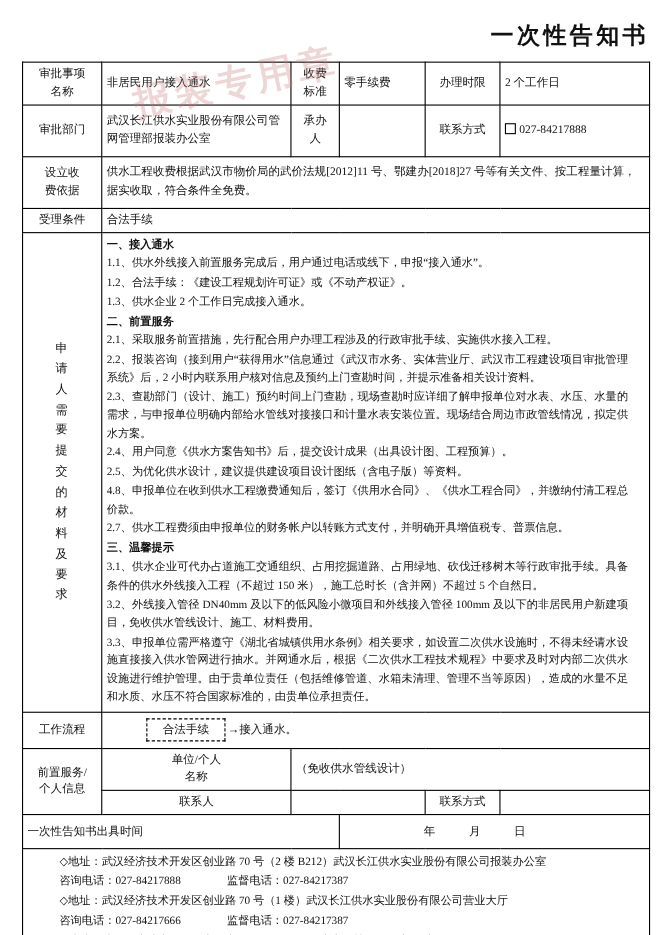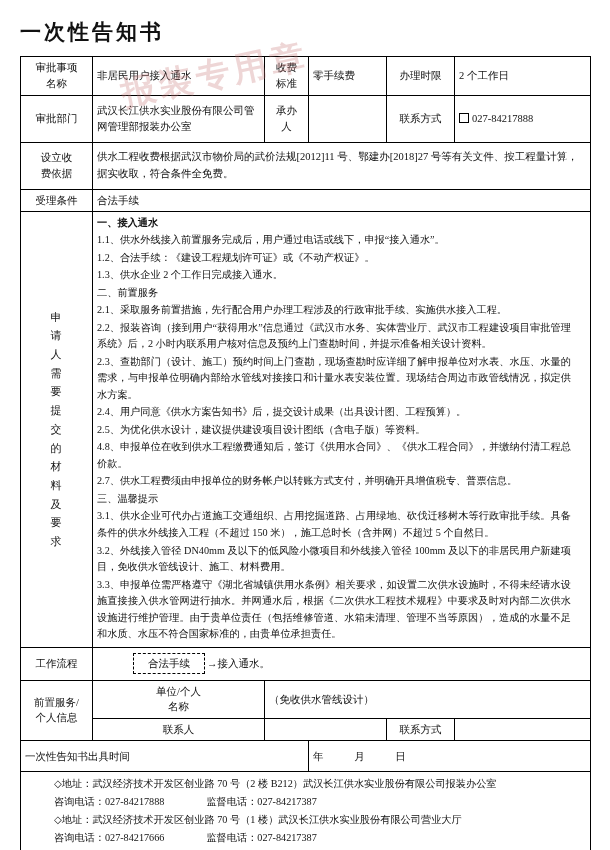--- a/index.html
+++ b/index.html
@@ -16,21 +16,21 @@
     overflow: hidden;
   }
   .page {
     width: 610px;
     height: 850px;
     box-sizing: border-box;
     padding: 14px 20px 10px 20px;
     position: relative;
   }
   .doc-title {
-    text-align: left;
+    text-align: right;
     font-size: 21px;
     font-weight: bold;
     letter-spacing: 3px;
     margin: 4px 0 10px 0;
     font-family: "Liberation Serif", "DejaVu Serif", serif;
   }
   table.main {
     width: 100%;
     border-collapse: collapse;
     table-layout: fixed;
@@ -63,21 +63,21 @@
   .content-body {
     font-size: 10.2px;
     line-height: 1.62;
     text-align: justify;
     padding: 5px 7px 6px 7px;
   }
   .content-body p {
     margin: 0 15px 1px 0;
   }
   .sec-head {
-    font-weight: normal;
+    font-weight: bold;
     margin-top: 4px;
   }
   .sec-head-first {
     font-weight: bold;
     margin-top: 0;
   }
   .checkbox {
     display: inline-block;
     width: 8px;
     height: 8px;
@@ -153,21 +153,21 @@
     top: 52px;
     font-size: 34px;
     color: rgba(200,120,120,0.30);
     transform: rotate(-12deg);
     letter-spacing: 4px;
     pointer-events: none;
     z-index: 4;
     font-weight: bold;
   }
   .date-cell {
-    text-align: left;
+    text-align: center;
     padding-right: 26px !important;
     letter-spacing: 14px;
   }
 </style>
 </head>
 <body>
 
 <div class="page">
 
   <div class="doc-title">一次性告知书</div>

